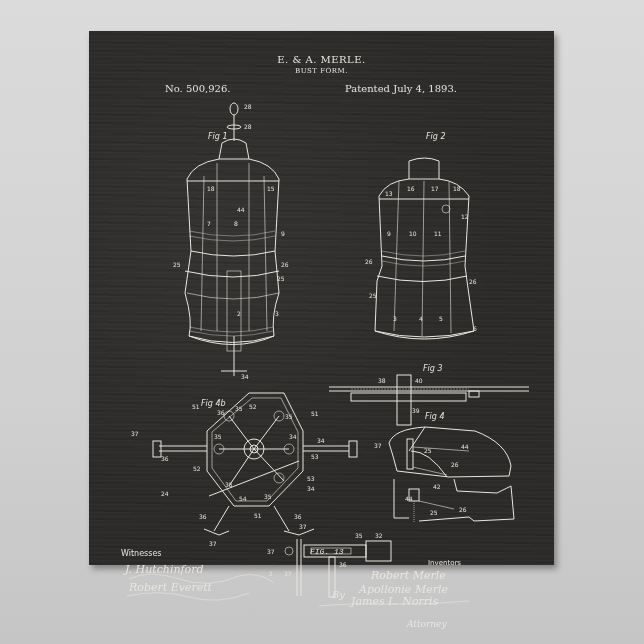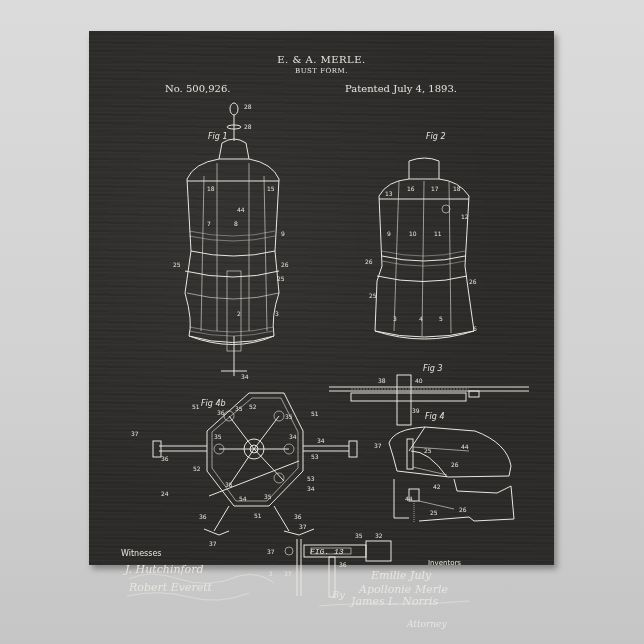--- a/index.html
+++ b/index.html
@@ -225,18 +225,18 @@
     <path d="M40 548 Q60 538 90 548 Q120 558 150 545 Q170 540 185 552" class="thin"></path>
     <path d="M38 565 Q70 558 100 566 Q130 574 160 562" class="thin"></path>
     <path d="M230 575 Q260 572 300 573 Q340 574 380 570" class="thin"></path>
   </svg>
 
   <div class="txt witness-label">Witnesses</div>
   <div class="txt sig" style="left:36px;top:532px;">J. Hutchinford</div>
   <div class="txt sig" style="left:40px;top:550px;">Robert Everett</div>
 
   <div class="txt inventor-label">Inventors</div>
-  <div class="txt sig" style="left:282px;top:538px;">Emilie July</div>
+  <div class="txt sig" style="left:282px;top:538px;">Robert Merle</div>
   <div class="txt sig" style="left:270px;top:552px;">Apollonie Merle</div>
   <div class="txt sig" style="left:243px;top:558px;font-size:10px;">By</div>
   <div class="txt sig" style="left:262px;top:564px;">James L. Norris</div>
   <div class="txt sig" style="left:318px;top:576px;font-size:9px;margin-top:12px;">Attorney</div>
 </div>
 
 </body></html>

